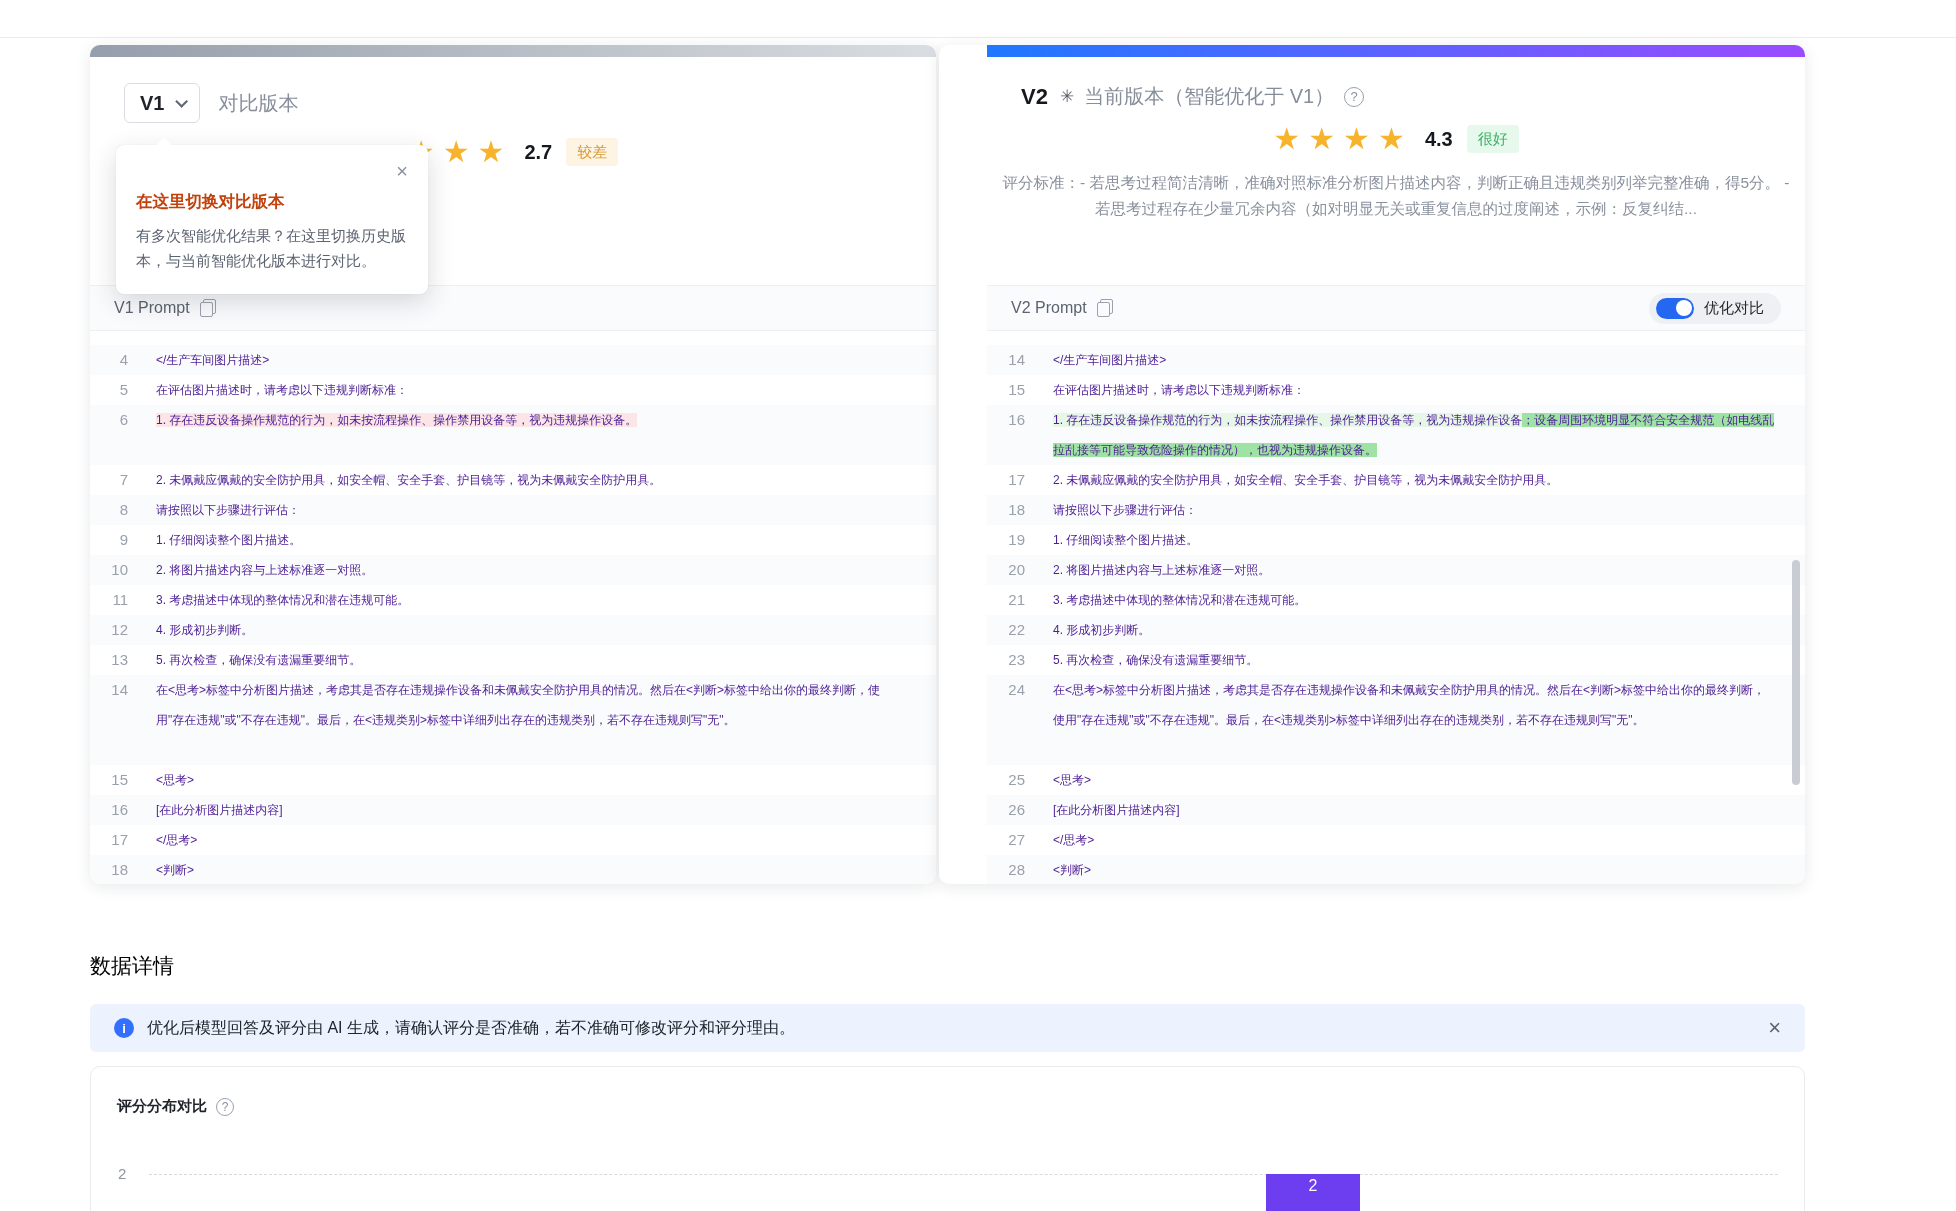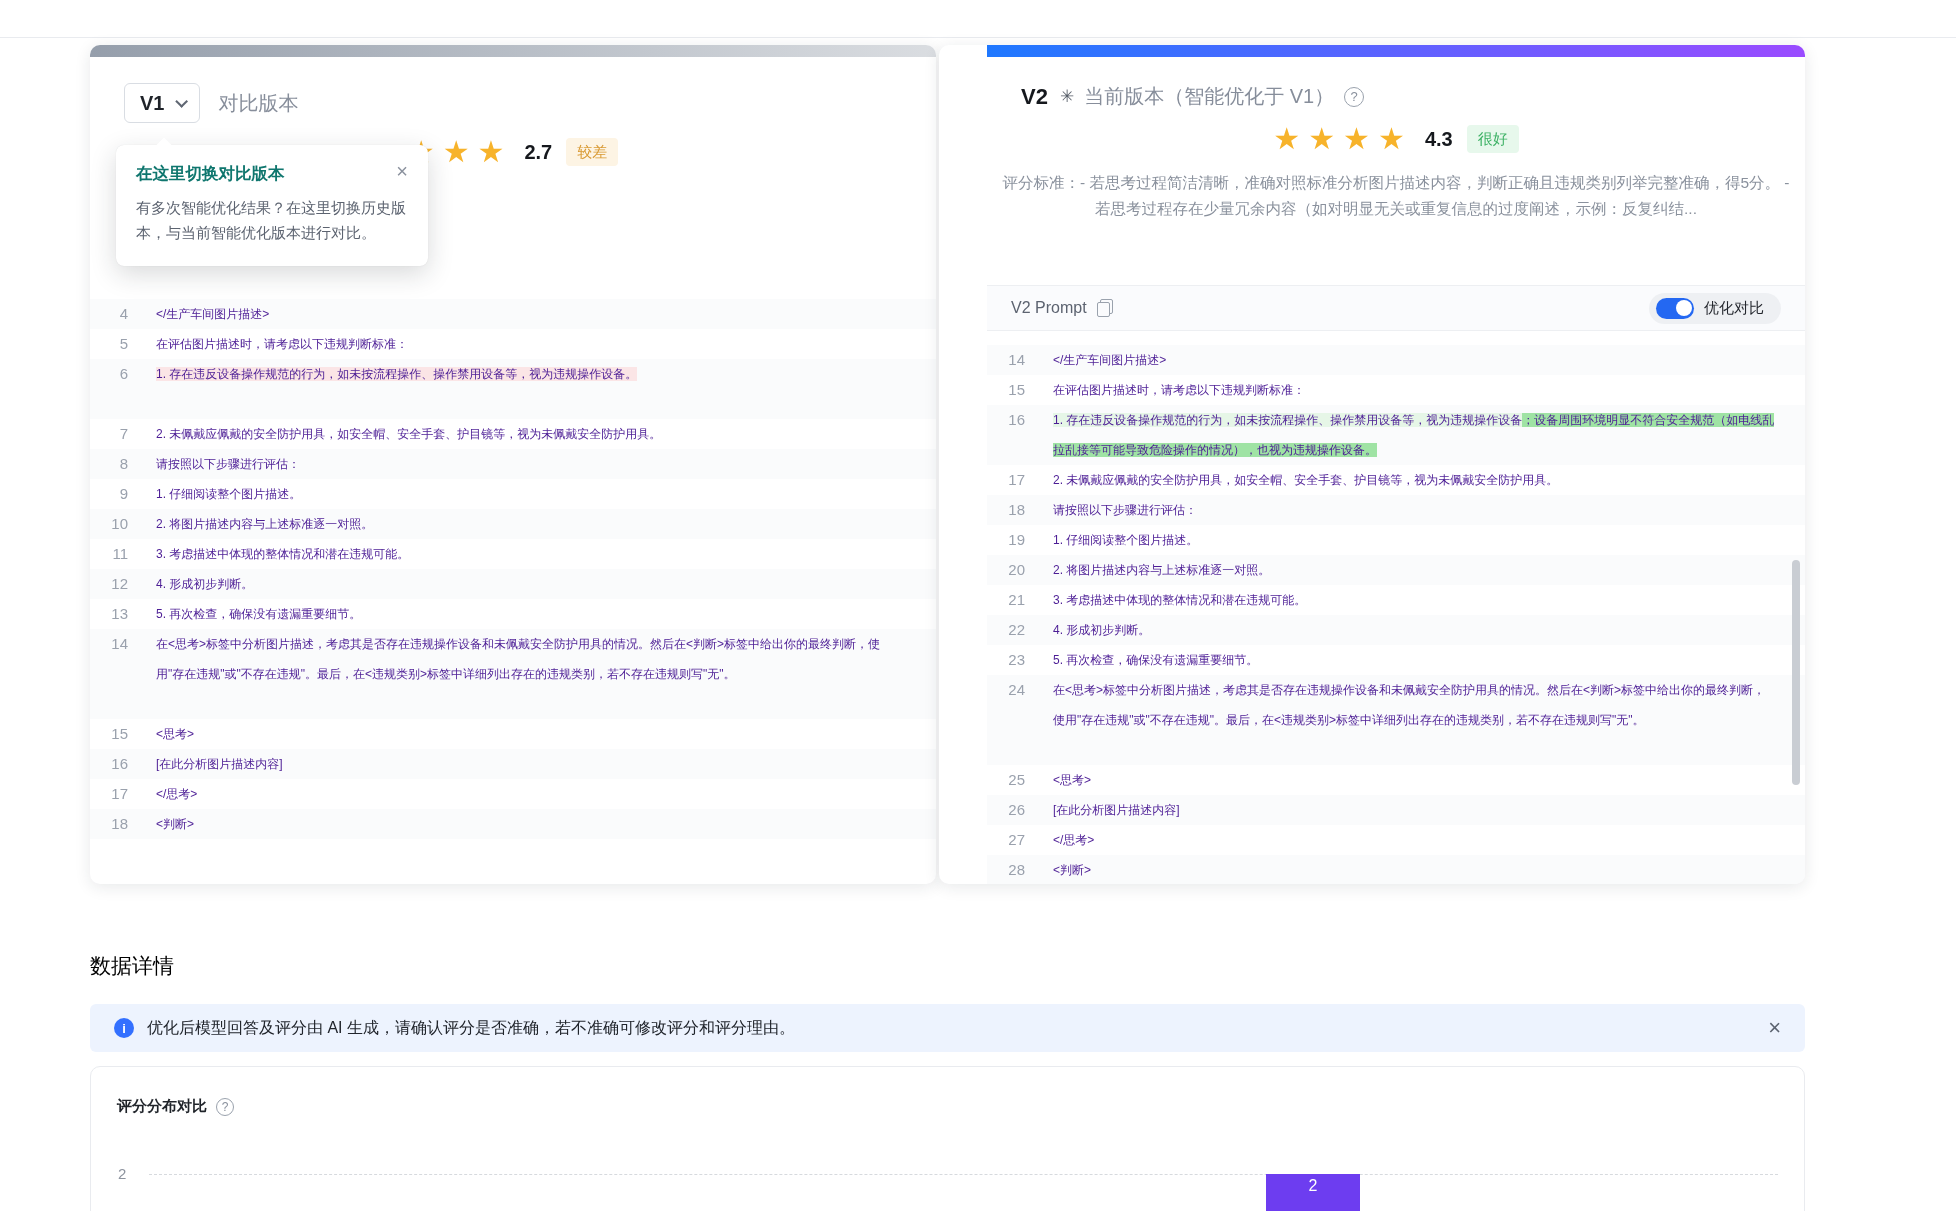--- a/index.html
+++ b/index.html
@@ -46,21 +46,21 @@
   .criteria { margin:16px auto 0; max-width:790px; font-size:15.5px; color:#8a919d;
               line-height:1.68; text-align:center; }
 
   
   .tooltip { position:absolute; left:26px; top:88px; width:312px; background:#fff; border-radius:8px;
              box-shadow:0 8px 26px rgba(31,35,41,.17), 0 0 1px rgba(31,35,41,.14);
              padding:18px 20px 20px; z-index:20; }
   .tt-arrow { position:absolute; top:-5px; left:42px; width:12px; height:12px; background:#fff;
               transform:rotate(45deg); }
   .tt-head { display:flex; justify-content:space-between; align-items:flex-start; }
-  .tt-title { font-size:16.5px; font-weight:700; color:#0f766e; }
+  .tt-title { font-size:16.5px; font-weight:700; color:#c2410c;margin-top:28px; }
   .tt-close { font-size:20px; color:#8a919d; cursor:pointer; line-height:1; margin-top:-2px; }
   .tt-body { margin-top:11px; font-size:15px; color:#5c6370; line-height:1.65; }
 
   
   .prompt-bar { height:46px; flex:none; background:#fafbfd; border-top:1px solid #edeff2;
                 border-bottom:1px solid #edeff2; display:flex; align-items:center; padding:0 24px; }
   .pb-label { font-size:16px; color:#5c6370; }
   .copy-icon { position:relative; width:16px; height:18px; margin-left:10px; cursor:pointer; flex:none; }
   .copy-icon::before { content:""; position:absolute; right:0; top:0; width:11px; height:13px;
                        border:1.5px solid #9aa2ad; border-radius:2px; }
@@ -133,20 +133,24 @@
         </div>
         <div class="tooltip">
           <div class="tt-arrow"></div>
           <div class="tt-head">
             <span class="tt-title">在这里切换对比版本</span>
             <span class="tt-close">×</span>
           </div>
           <div class="tt-body">有多次智能优化结果？在这里切换历史版本，与当前智能优化版本进行对比。</div>
         </div>
       </div>
+      <div class="prompt-bar">
+        <span class="pb-label">V1 Prompt</span>
+        <span class="copy-icon"></span>
+      </div>
       <div class="code" id="v1-code">
           <div class="code-row zebra">
             <span class="ln">4</span>
             <span class="lt">&lt;/生产车间图片描述&gt;</span>
           </div>
           <div class="code-row">
             <span class="ln">5</span>
             <span class="lt">在评估图片描述时，请考虑以下违规判断标准：</span>
           </div>
           <div class="code-row zebra h2">

